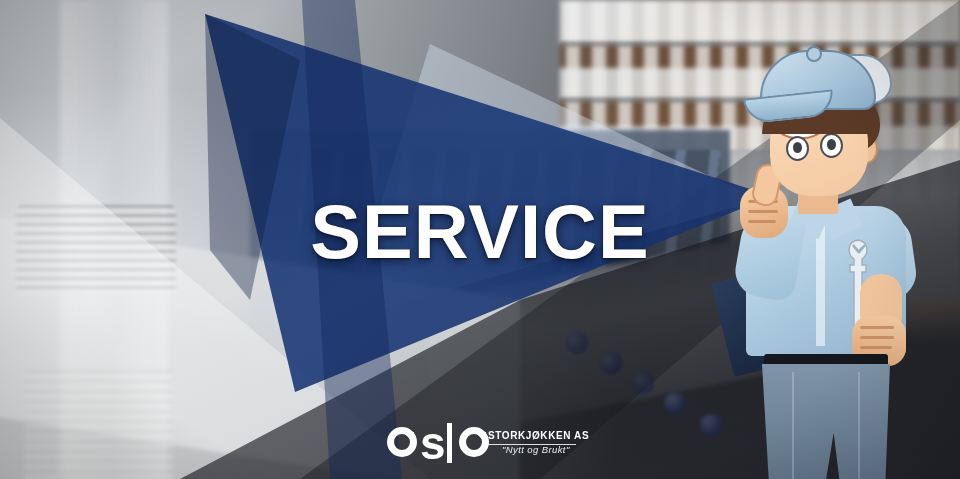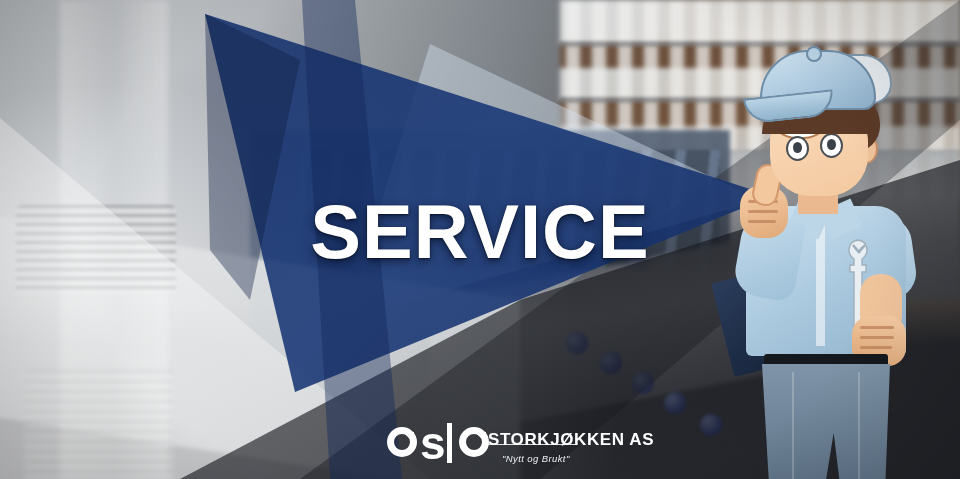--- a/index.html
+++ b/index.html
@@ -210,21 +210,21 @@
                  0 2px 5px rgba(6,16,38,.8);
   }
 
   
   #logo{position:absolute;left:384px;top:418px;width:200px;height:52px;}
   .logo-word{position:absolute;left:0;top:0;height:50px;display:flex;align-items:center;}
   .s-glyph{font-size:46px;font-weight:bold;color:#fff;line-height:34px;
     font-family:"Liberation Sans", sans-serif;letter-spacing:-1px;}
   .l-glyph{width:5px;height:40px;background:#fff;margin:0 4px 0 2px;}
   .logo-sub{position:absolute;left:104px;top:12px;}
-  .logo-sub .name{font-size:17px;font-weight:bold;color:#ffffff;letter-spacing:.6px;
+  .logo-sub .name{font-size:10px;font-weight:bold;color:#ffffff;letter-spacing:.6px;
     font-family:"Liberation Sans", sans-serif;white-space:nowrap;}
   .logo-sub .tag{font-size:9.5px;font-style:italic;color:#eceff2;letter-spacing:.4px;
     font-family:"Liberation Sans", sans-serif;white-space:nowrap;margin-top:3px;margin-left:14px;}
   .logo-rule{position:absolute;left:104px;top:26px;width:88px;height:1px;background:rgba(255,255,255,.85);}
 </style>
 </head>
 <body>
 
 <div id="banner">
 

